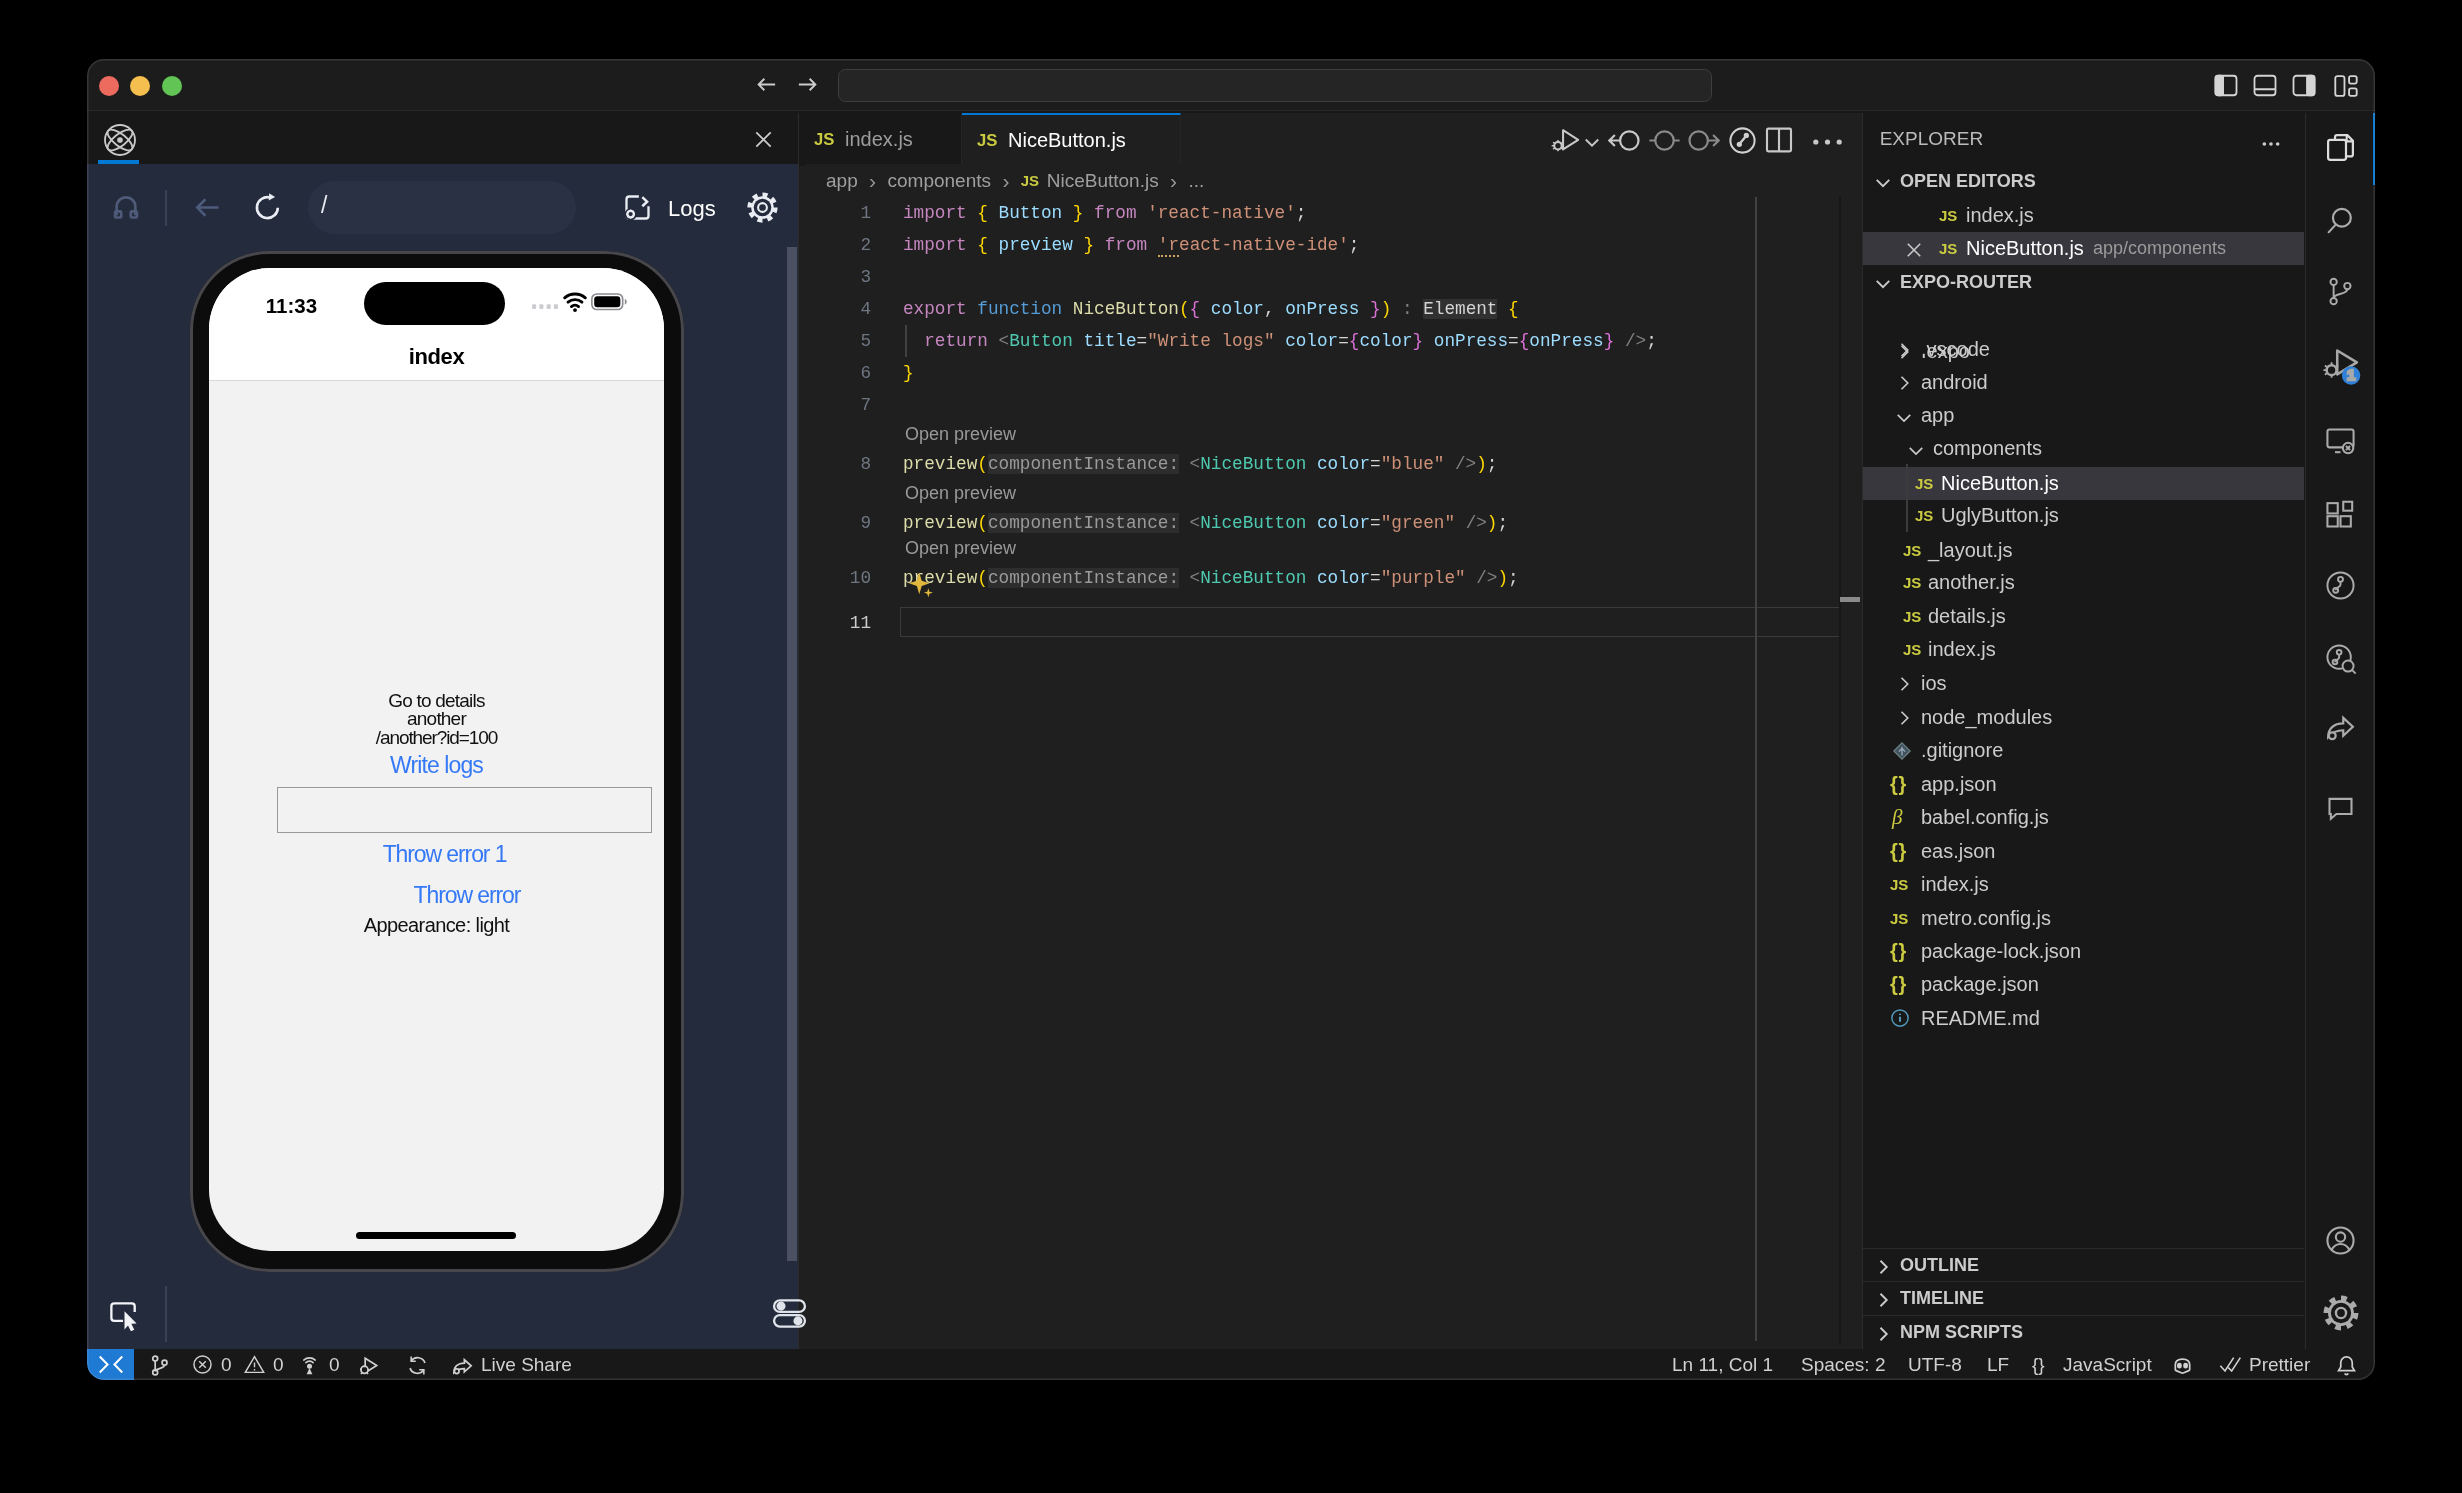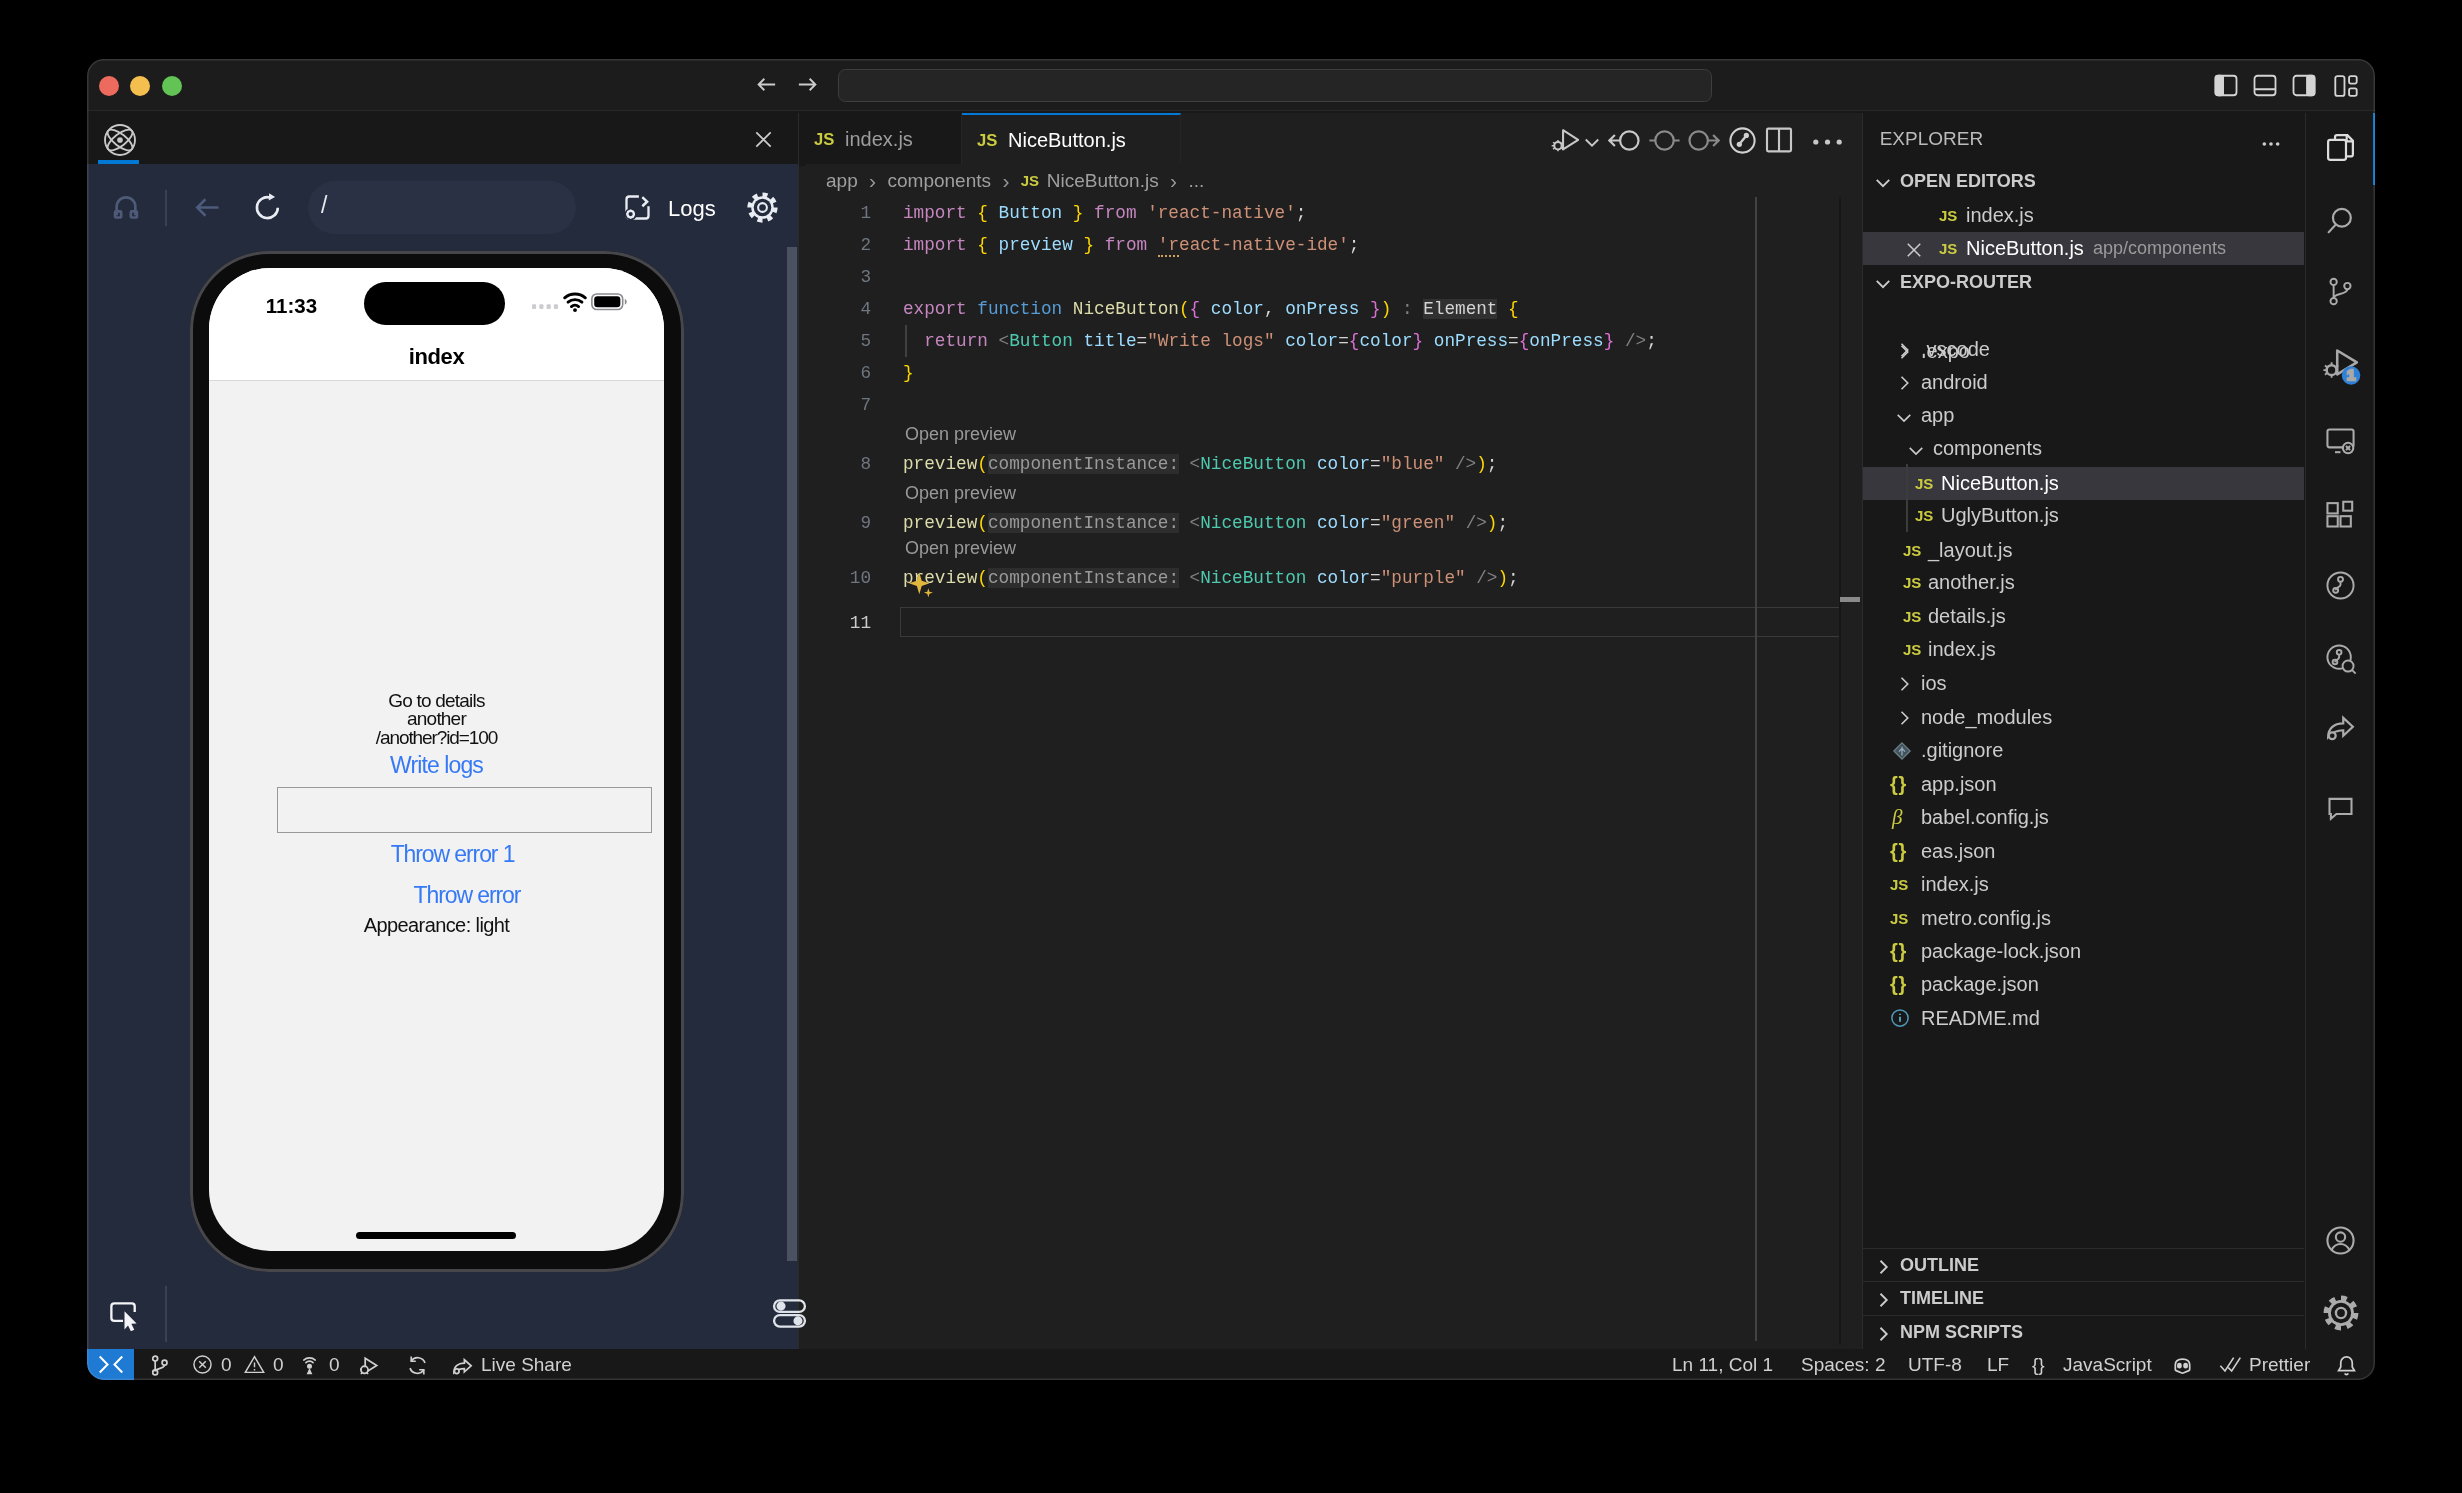--- a/index.html
+++ b/index.html
@@ -427,21 +427,21 @@
           <path d="M27.4 4.6v4.8a2.6 2.6 0 0 0 0-4.8z" fill="#8a8a90"></path>
         </svg>
 
       <div class="abs" style="left:0;top:76px;width:455px;text-align:center;color:#000;font-size:22px;font-weight:600;letter-spacing:-0.4px;">index</div>
 
       <div class="abs" style="left:0;top:422px;width:455px;text-align:center;color:#111;font-size:19px;letter-spacing:-0.8px;">Go to details</div>
       <div class="abs" style="left:0;top:440px;width:455px;text-align:center;color:#111;font-size:19px;letter-spacing:-0.8px;">another</div>
       <div class="abs" style="left:0;top:459px;width:455px;text-align:center;color:#111;font-size:19px;letter-spacing:-1.1px;">/another?id=100</div>
       <div class="abs" style="left:0;top:484px;width:455px;text-align:center;color:#3579f6;font-size:23px;letter-spacing:-0.9px;">Write logs</div>
       <div class="abs" style="left:68px;top:519px;width:375px;height:46px;border:1.5px solid #999;"></div>
-      <div class="abs" style="left:16px;top:573px;width:455px;text-align:center;color:#3579f6;font-size:23px;letter-spacing:-1.1px;">Throw error 1</div>
+      <div class="abs" style="left:8px;top:573px;width:455px;text-align:center;color:#3579f6;font-size:23px;letter-spacing:-1.1px;">Throw error 1</div>
       <div class="abs" style="left:0;top:614px;width:516px;text-align:center;color:#3579f6;font-size:23px;letter-spacing:-1.1px;">Throw error</div>
       <div class="abs" style="left:0;top:646px;width:455px;text-align:center;color:#111;font-size:20px;letter-spacing:-0.6px;">Appearance: light</div>
 
       <div class="abs" style="left:147px;top:964px;width:160px;height:6.8px;border-radius:3.8px;background:#000;"></div>
     </div>
 
     <svg class="icon" style="left:20px;top:1132px;" width="35" height="35" viewBox="0 0 24 24" fill="none" stroke="#f2f4f8" stroke-width="1.6">
         <path d="M11 17H5a2 2 0 0 1-2-2V7a2 2 0 0 1 2-2h12a2 2 0 0 1 2 2v4"></path>
         <path d="M12 10.5l8.3 8.3-3.6.3 2 4-2.3 1.1-2-4-2.4 2.7z" fill="#f2f4f8" stroke="none"></path>
       </svg>

